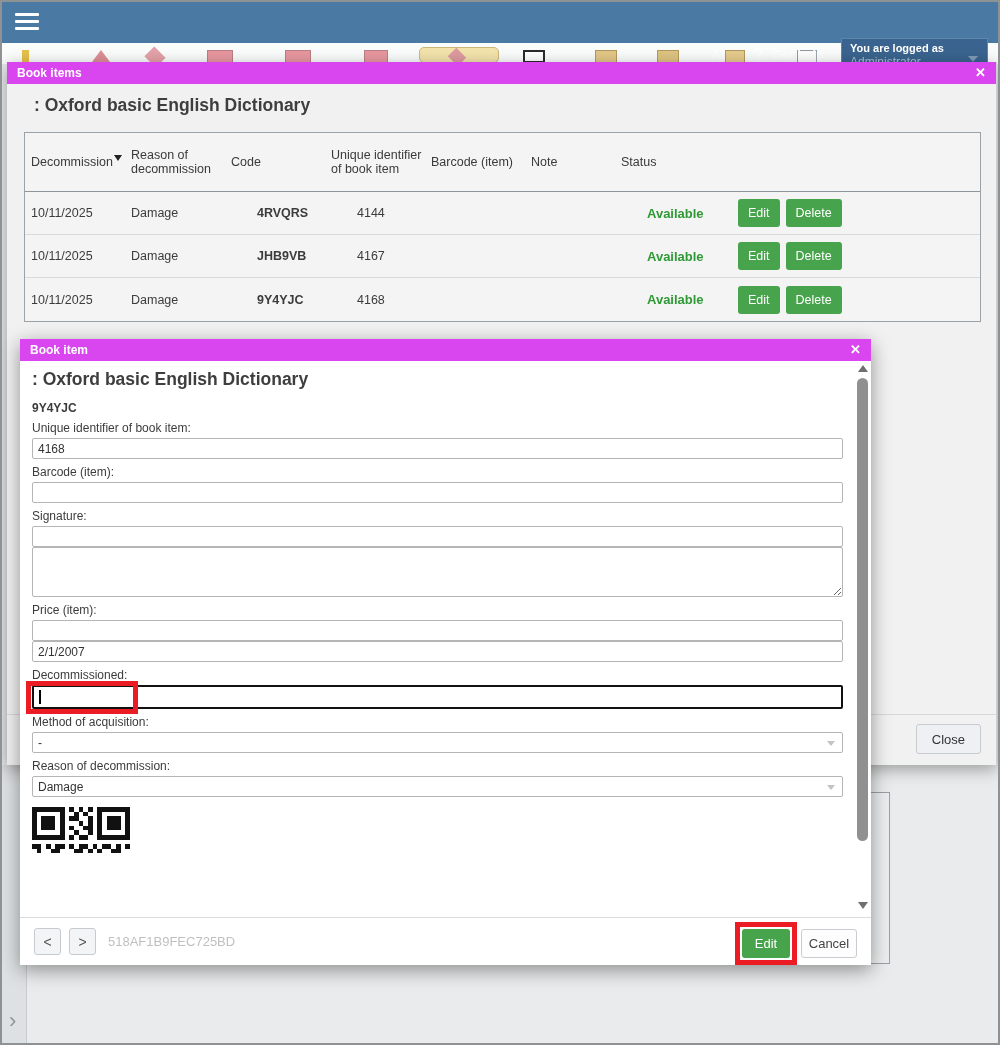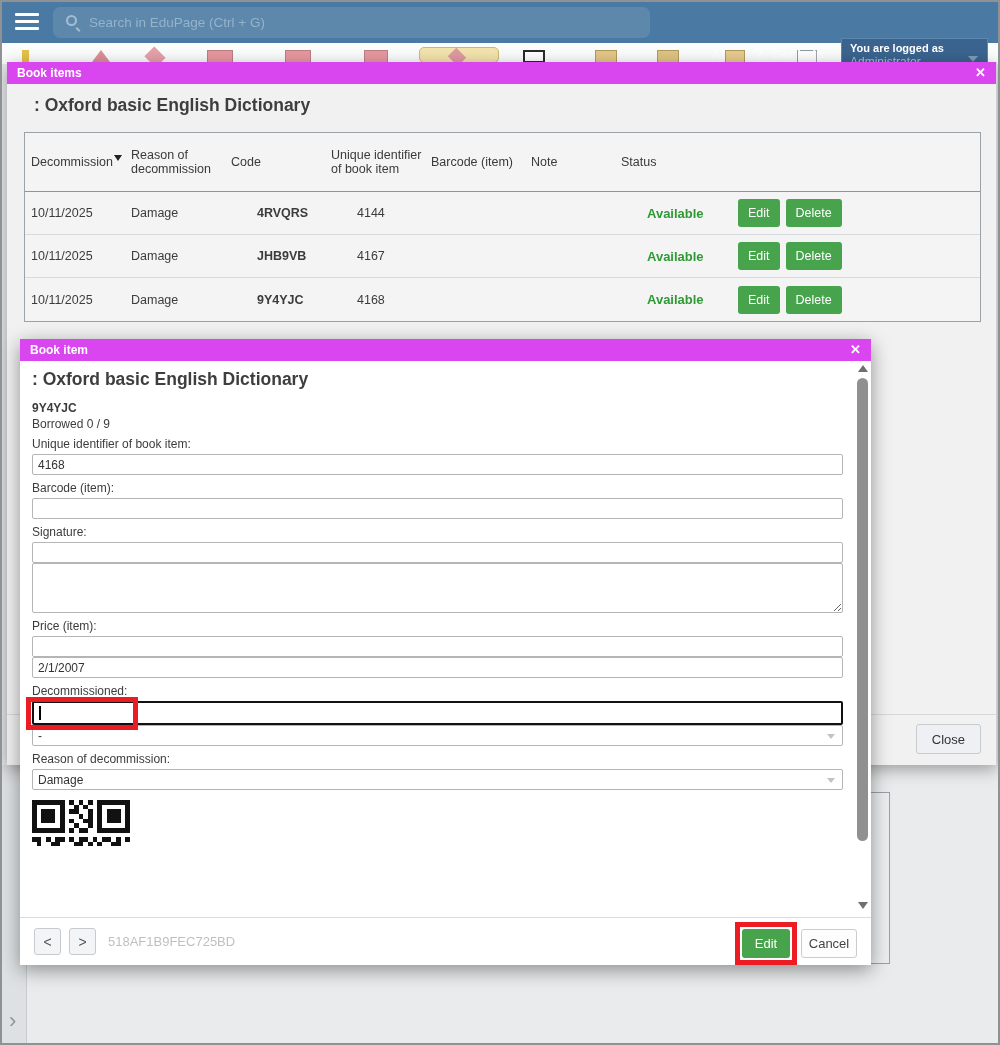--- a/index.html
+++ b/index.html
@@ -96,24 +96,20 @@
 <body>
 
 <div class="screen">
 
   <div class="topbar">
     <div class="hamburger">
         <span></span>
         <span></span>
         <span></span>
       </div>
-    <div class="searchbox">
-      <span class="mag"></span>
-      <input type="text" placeholder="Search in EduPage (Ctrl + G)" style="">
-    </div>
     <div class="topbar-right">
       <span class="ai-label">AI</span>
       <span class="q-icon">?</span>
       <span class="gethelp">Get help</span>
       <div class="logged">
         <div class="l1">You are logged as</div>
         <div class="l2">Administrator</div>
         <span class="caret"></span>
       </div>
     </div>
@@ -215,21 +211,20 @@
 
   <div class="bi">
     <div class="modal-header">
       <span>Book item</span>
       <span class="modal-x">✕</span>
     </div>
 
     <div class="bi-content">
       <div class="bi-title">: Oxford basic English Dictionary</div>
       <div class="bi-code">9Y4YJC</div>
-      <div class="bi-borrowed">Borrowed 0 / 9</div>
 
       <div class="lbl narrow">Unique identifier of book item:</div>
       <input class="txt" value="4168" style="">
 
       <div class="lbl">Barcode (item):</div>
       <input class="txt" value="" style="">
 
       <div class="lbl">Signature:</div>
       <input class="txt" value="" style="">
 
@@ -240,20 +235,21 @@
 
       <input class="txt" value="2/1/2007" style="">
 
       <div class="lbl">Decommissioned:</div>
       <div class="focus-wrap">
         <input class="txt focused" value="" style="">
         <span class="cursor-bar"></span>
         <div class="red-box"></div>
       </div>
 
+      <div class="lbl">Method of acquisition:</div>
       <div class="sel">
         <span>-</span>
         <span class="caret"></span>
       </div>
 
       <div class="lbl">Reason of decommission:</div>
       <div class="sel">
         <span>Damage</span>
         <span class="caret"></span>
       </div>

